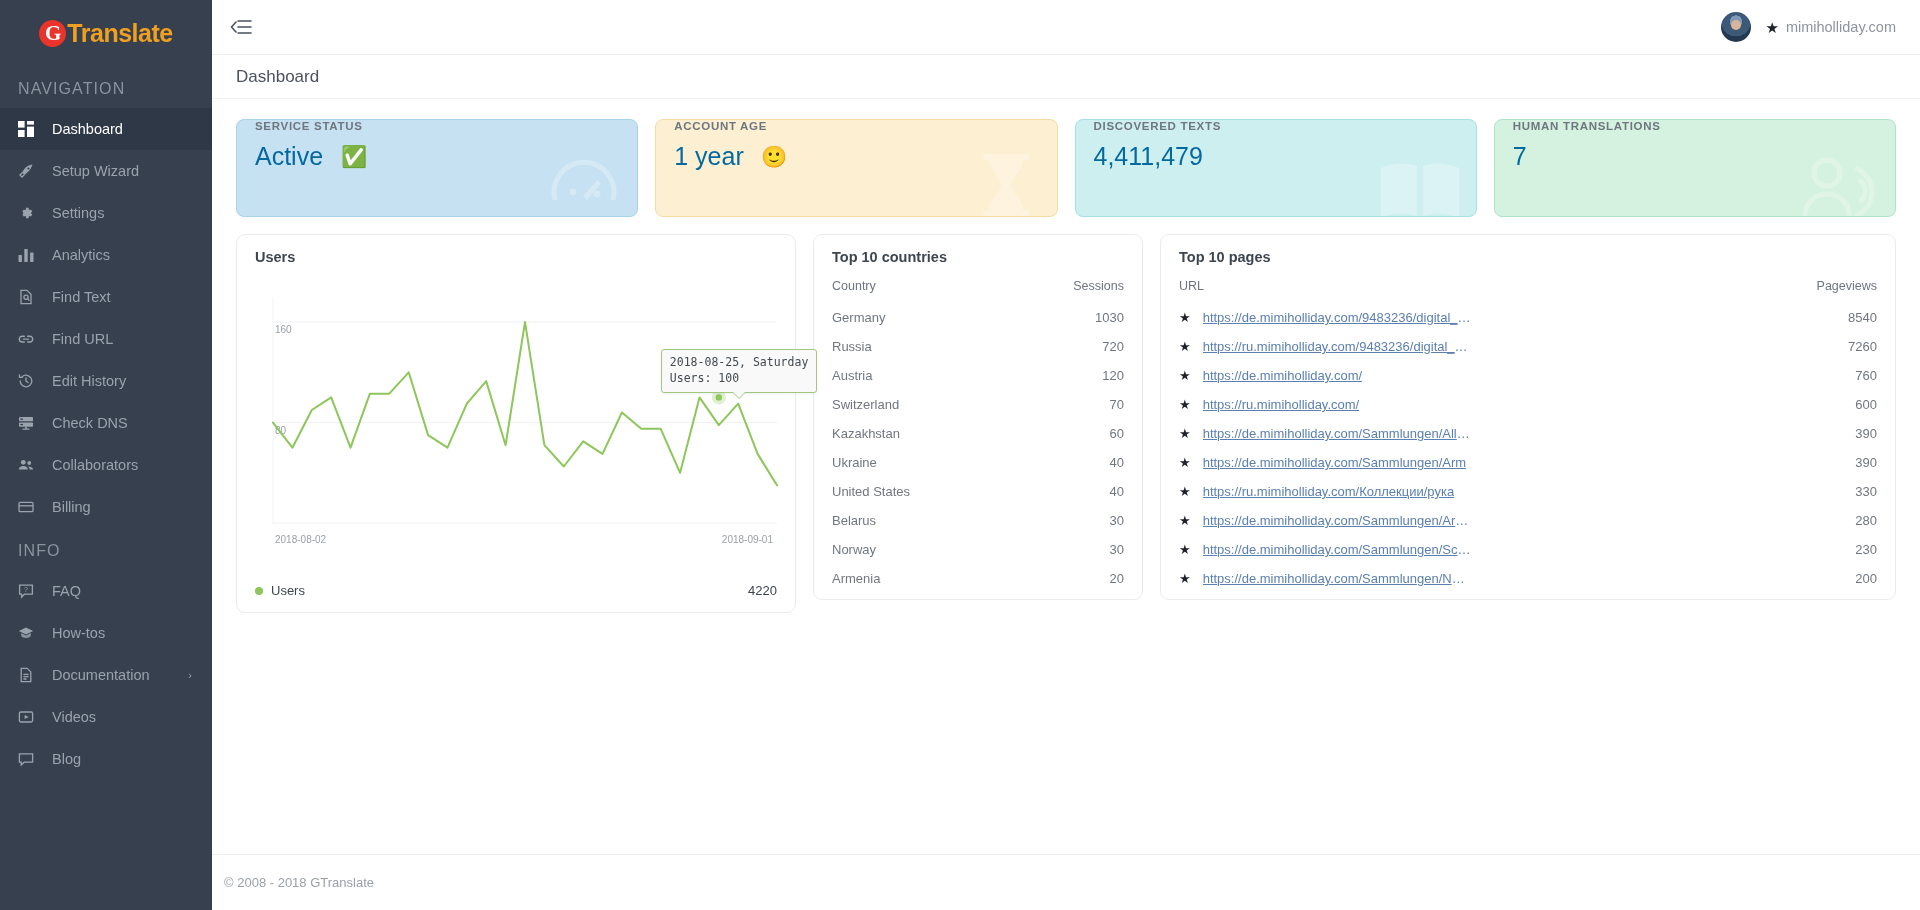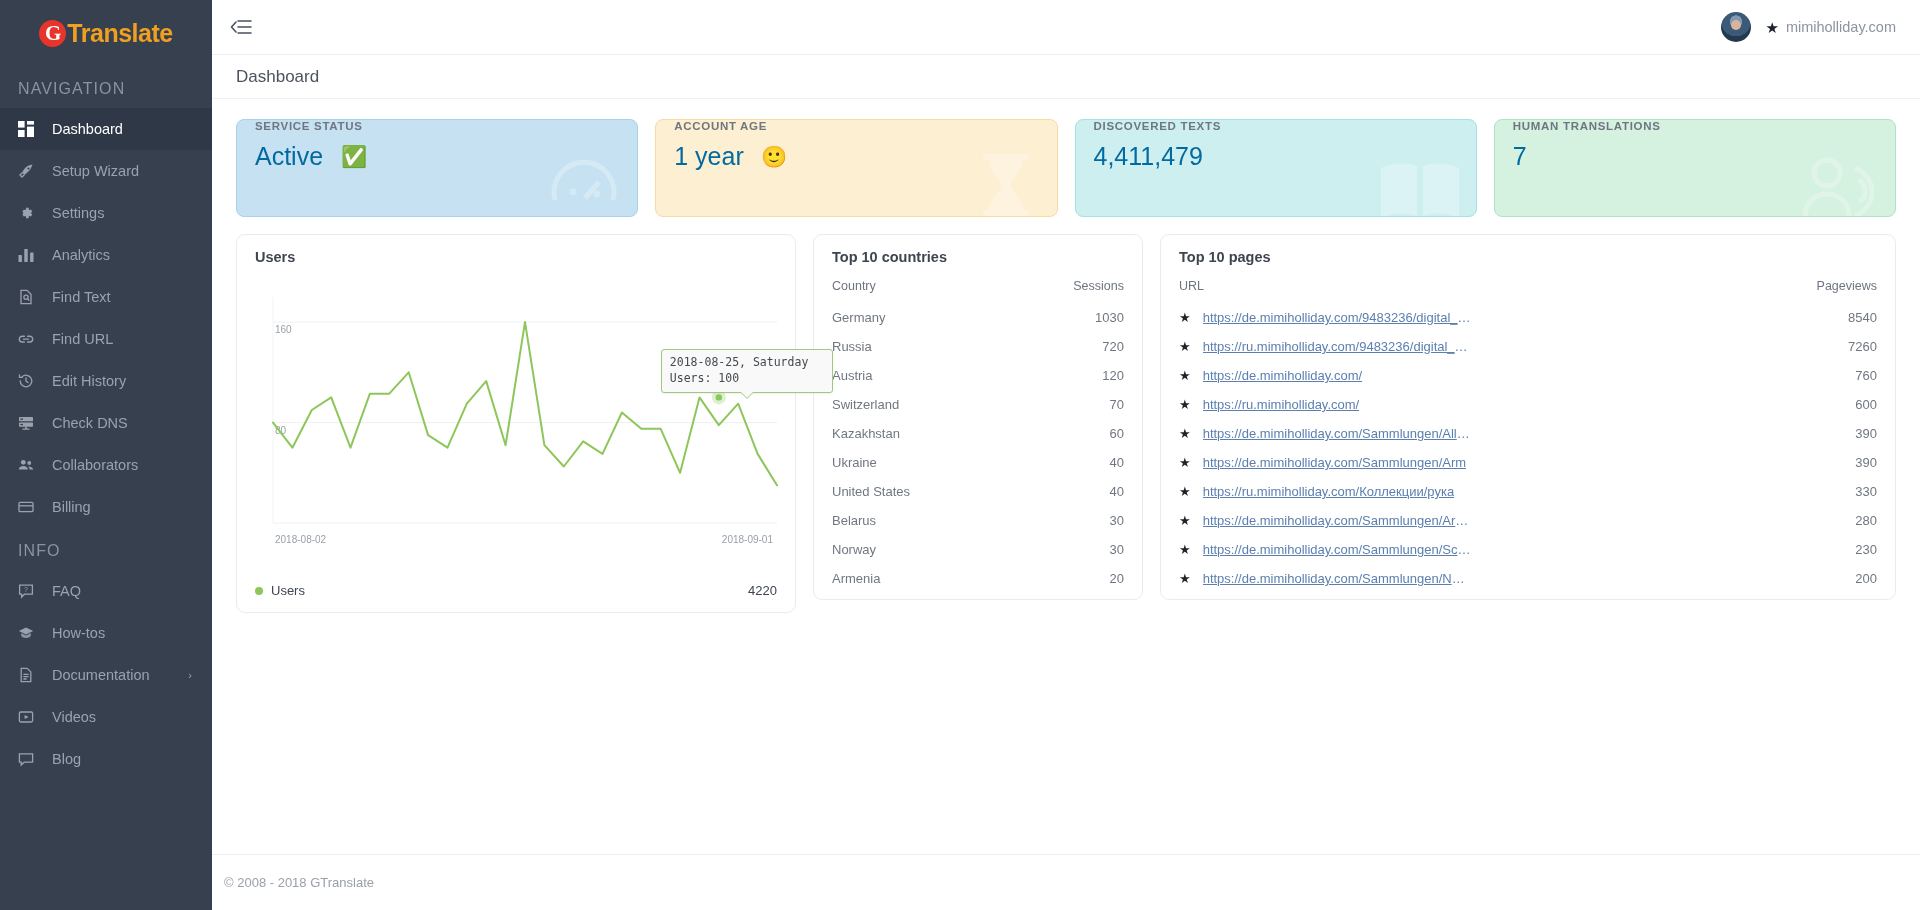--- a/index.html
+++ b/index.html
@@ -121,21 +121,21 @@
   .chart-svg { display: block; }
   .axis-label { font-size: 10px; fill: #9aa0a8; font-family: "Liberation Sans", sans-serif; }
   .chart-footer {
     display: flex; align-items: center; justify-content: space-between;
     padding: 10px 18px 14px 18px; font-size: 13px; color: #3e4550;
   }
   .legend { display: flex; align-items: center; gap: 8px; }
   .legend-dot { width: 8px; height: 8px; border-radius: 50%; background: #8dc65a; }
   .tooltip {
     position: absolute; background: #f8f9f8; border: 1px solid #9fc97c;
-    border-radius: 3px; padding: 5px 24px 6px 8px;
+    border-radius: 3px; padding: 5px 8px 6px 8px;
     font-size: 11.5px; color: #444a52; line-height: 1.35;
     font-family: "DejaVu Sans Mono", monospace;
     white-space: nowrap; box-shadow: 0 1px 2px rgba(0,0,0,0.06);
   }
   .tooltip::after {
     content: ""; position: absolute; left: 50%; bottom: -6px;
     margin-left: -6px; width: 0; height: 0;
     border-left: 6px solid transparent; border-right: 6px solid transparent;
     border-top: 6px solid #f8f9f8;
   }

